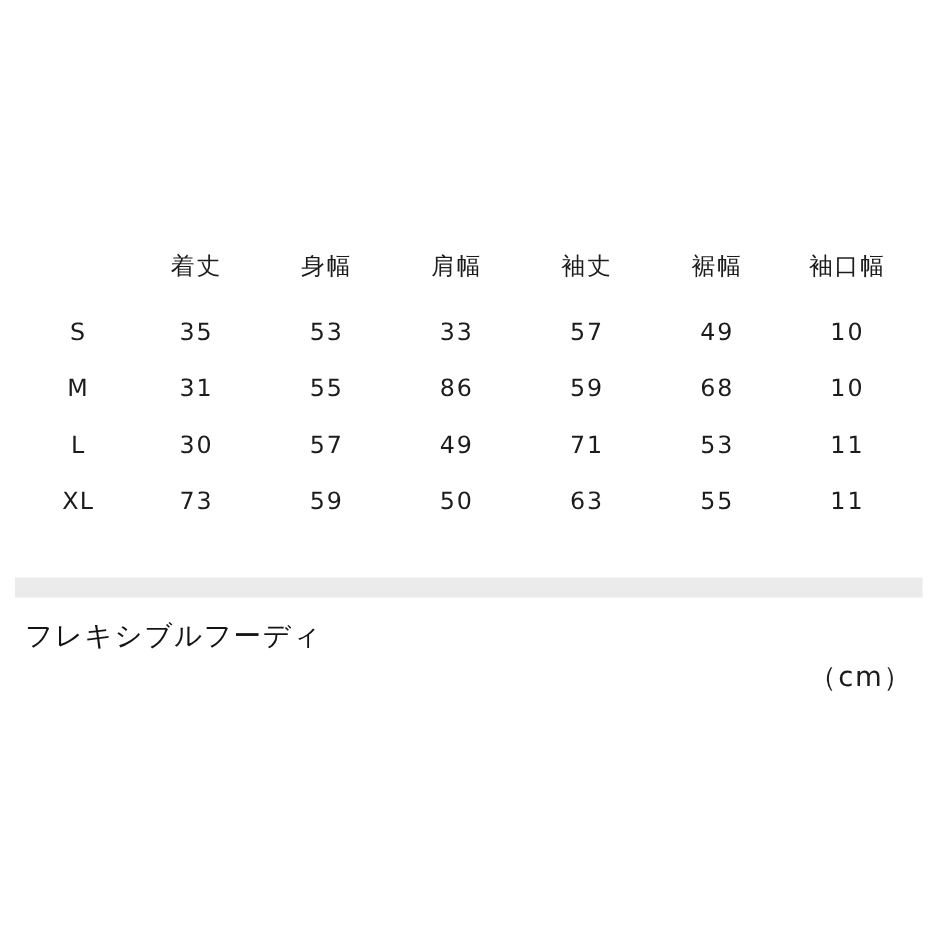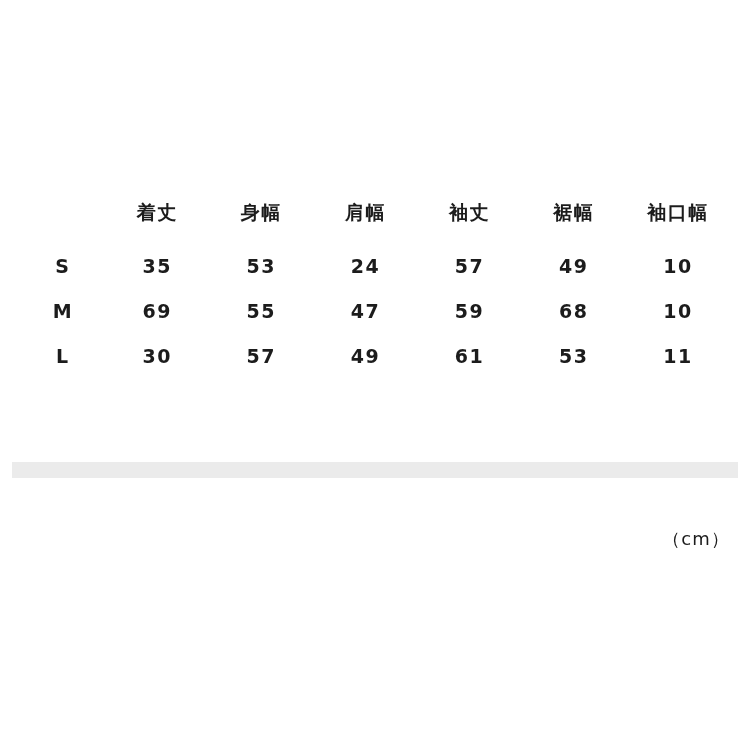--- a/index.html
+++ b/index.html
@@ -26,21 +26,21 @@
     width: 710px;
     border-collapse: collapse;
     table-layout: fixed;
   }
   .size-table col.c-size { width: 85px; }
   .size-table col.c-col  { width: 104px; }
   .size-table th,
   .size-table td {
     padding: 0;
     height: 45px;
-    font-weight: bold;
+    font-weight: normal;
     font-size: 19px;
     color: #1c1c1c;
     text-align: center;
     vertical-align: middle;
     letter-spacing: 0.08em;
   }
   .size-table thead th {
     font-size: 19px;
     padding-bottom: 8px;
   }
@@ -63,21 +63,21 @@
     top: 494px;
     font-size: 22px;
     letter-spacing: 0.06em;
     color: #141414;
     white-space: nowrap;
   }
   .unit-note {
     position: absolute;
     right: 20px;
     top: 527px;
-    font-size: 18px;
+    font-size: 22px;
     letter-spacing: 0.06em;
     color: #1c1c1c;
   }
 </style>
 </head>
 <body>
 
 <div class="page">
 
   <table class="size-table">
@@ -99,44 +99,54 @@
         <th>袖丈</th>
         <th>裾幅</th>
         <th>袖口幅</th>
       </tr>
     </thead>
     <tbody>
       <tr>
         <td class="size-label">S</td>
         <td>35</td>
         <td>53</td>
-        <td>24</td>
+        <td>33</td>
         <td>57</td>
         <td>49</td>
         <td>10</td>
       </tr>
       <tr>
         <td class="size-label">M</td>
-        <td>69</td>
+        <td>31</td>
         <td>55</td>
-        <td>47</td>
+        <td>86</td>
         <td>59</td>
         <td>68</td>
         <td>10</td>
       </tr>
       <tr>
         <td class="size-label">L</td>
         <td>30</td>
         <td>57</td>
         <td>49</td>
-        <td>61</td>
+        <td>71</td>
         <td>53</td>
+        <td>11</td>
+      </tr>
+      <tr>
+        <td class="size-label">XL</td>
+        <td>73</td>
+        <td>59</td>
+        <td>50</td>
+        <td>63</td>
+        <td>55</td>
         <td>11</td>
       </tr>
     </tbody>
   </table>
 
   <div class="divider"></div>
 
+  <div class="product-name">フレキシブルフーディ</div>
 
   <div class="unit-note">（cm）</div>
 
 </div>
 
 </body></html>

